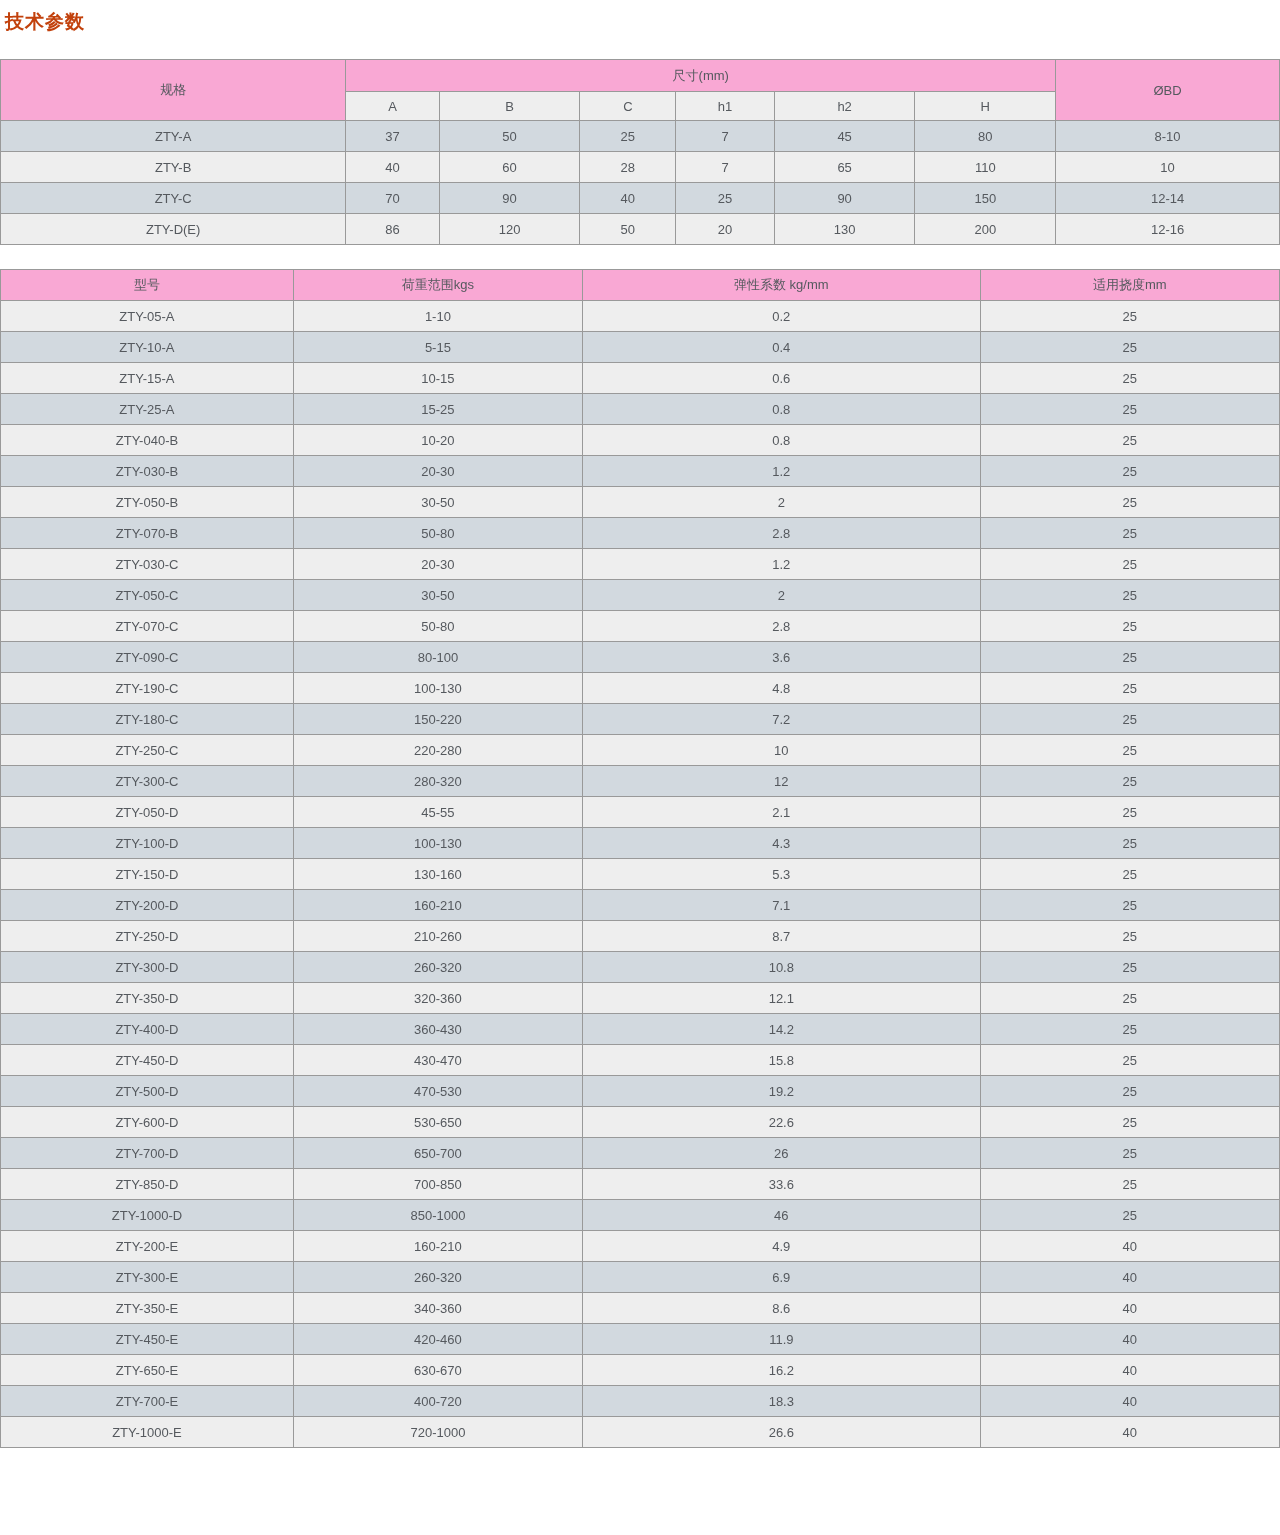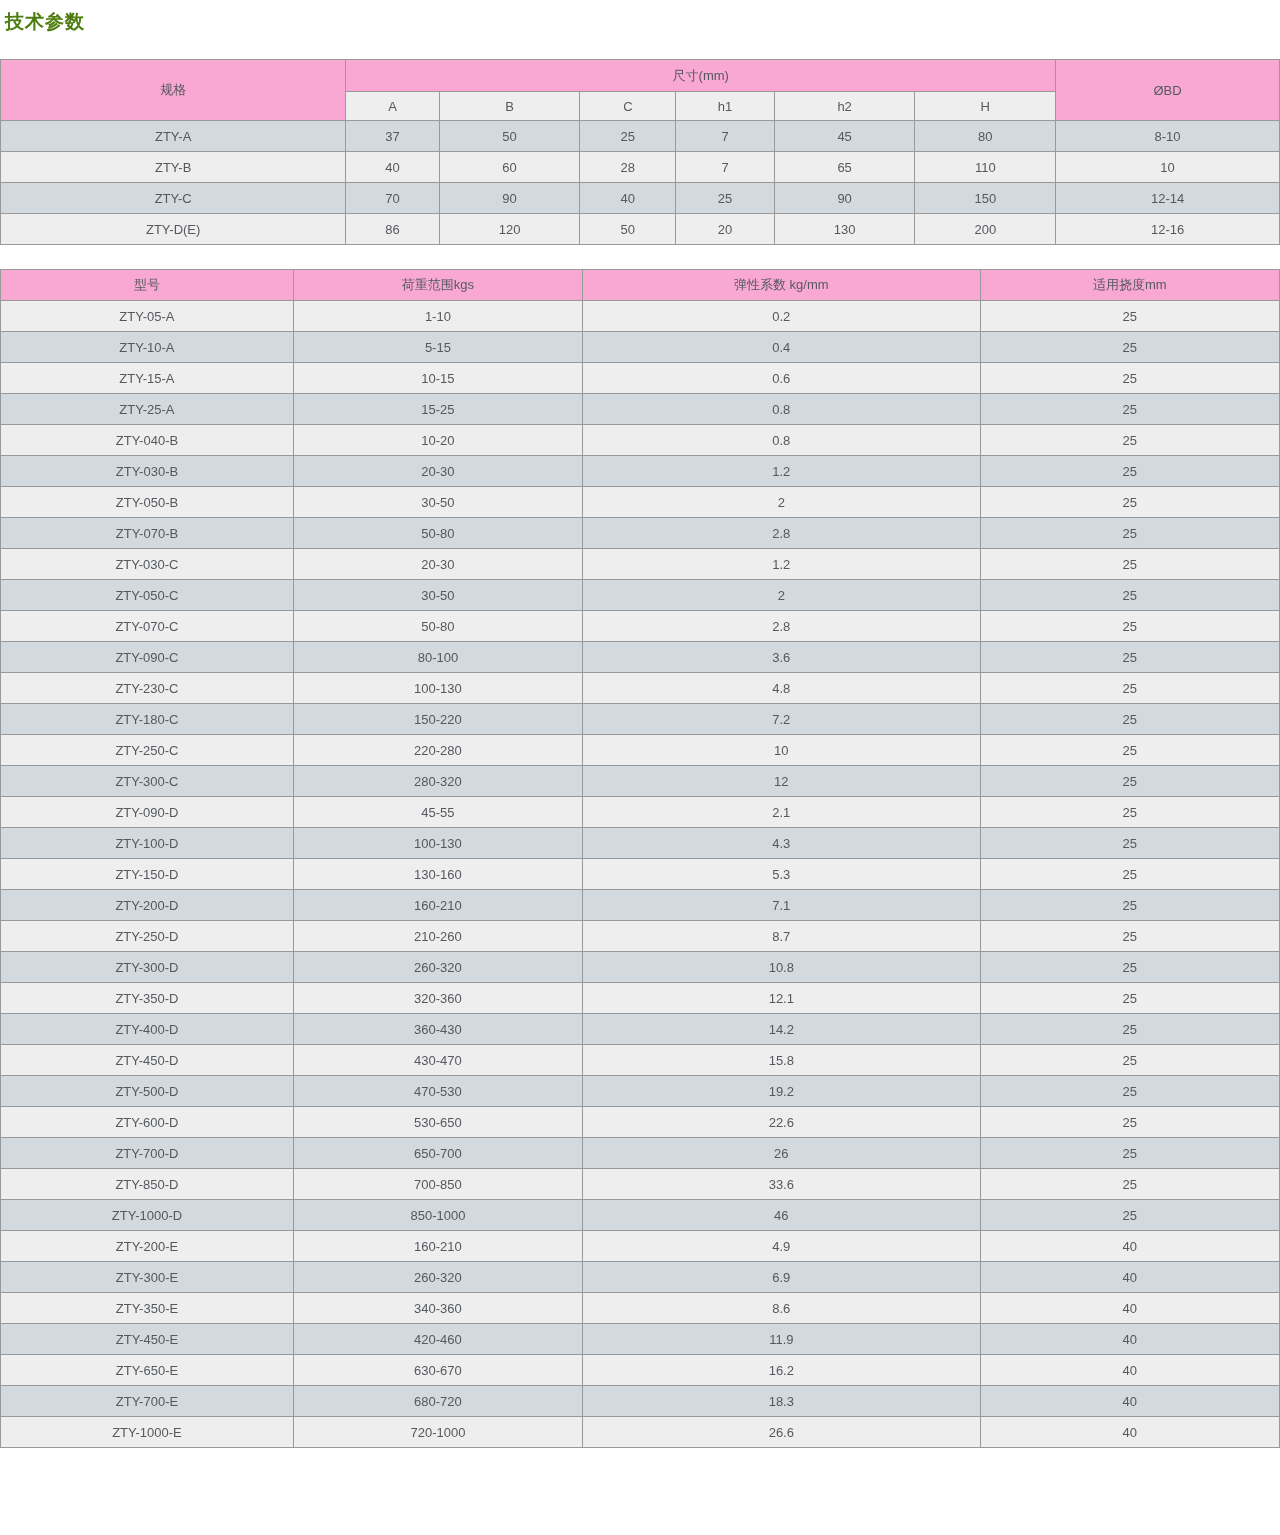--- a/index.html
+++ b/index.html
@@ -5,21 +5,21 @@
   html,body { margin:0; padding:0; background:#ffffff; }
   body {
     width:1280px;
     font-family:"Liberation Sans","DejaVu Sans",sans-serif;
     color:#55595e;
     -webkit-font-smoothing:antialiased;
   }
   .page-title {
     font-size:19px;
     font-weight:bold;
-    color:#4d7c0f;
+    color:#c2410c;
     margin:9px 0 0 5px;
     letter-spacing:1px;
   }
   table {
     width:100%;
     border-collapse:collapse;
     table-layout:fixed;
   }
   .spec-table { margin-top:24px; }
   .model-table { margin-top:24px; }
@@ -202,21 +202,21 @@
           <td>2.8</td>
           <td>25</td>
         </tr>
         <tr>
           <td>ZTY-090-C</td>
           <td>80-100</td>
           <td>3.6</td>
           <td>25</td>
         </tr>
         <tr>
-          <td>ZTY-230-C</td>
+          <td>ZTY-190-C</td>
           <td>100-130</td>
           <td>4.8</td>
           <td>25</td>
         </tr>
         <tr>
           <td>ZTY-180-C</td>
           <td>150-220</td>
           <td>7.2</td>
           <td>25</td>
         </tr>
@@ -226,21 +226,21 @@
           <td>10</td>
           <td>25</td>
         </tr>
         <tr>
           <td>ZTY-300-C</td>
           <td>280-320</td>
           <td>12</td>
           <td>25</td>
         </tr>
         <tr>
-          <td>ZTY-090-D</td>
+          <td>ZTY-050-D</td>
           <td>45-55</td>
           <td>2.1</td>
           <td>25</td>
         </tr>
         <tr>
           <td>ZTY-100-D</td>
           <td>100-130</td>
           <td>4.3</td>
           <td>25</td>
         </tr>
@@ -341,21 +341,21 @@
           <td>40</td>
         </tr>
         <tr>
           <td>ZTY-650-E</td>
           <td>630-670</td>
           <td>16.2</td>
           <td>40</td>
         </tr>
         <tr>
           <td>ZTY-700-E</td>
-          <td>680-720</td>
+          <td>400-720</td>
           <td>18.3</td>
           <td>40</td>
         </tr>
         <tr>
           <td>ZTY-1000-E</td>
           <td>720-1000</td>
           <td>26.6</td>
           <td>40</td>
         </tr>
       </tbody>

